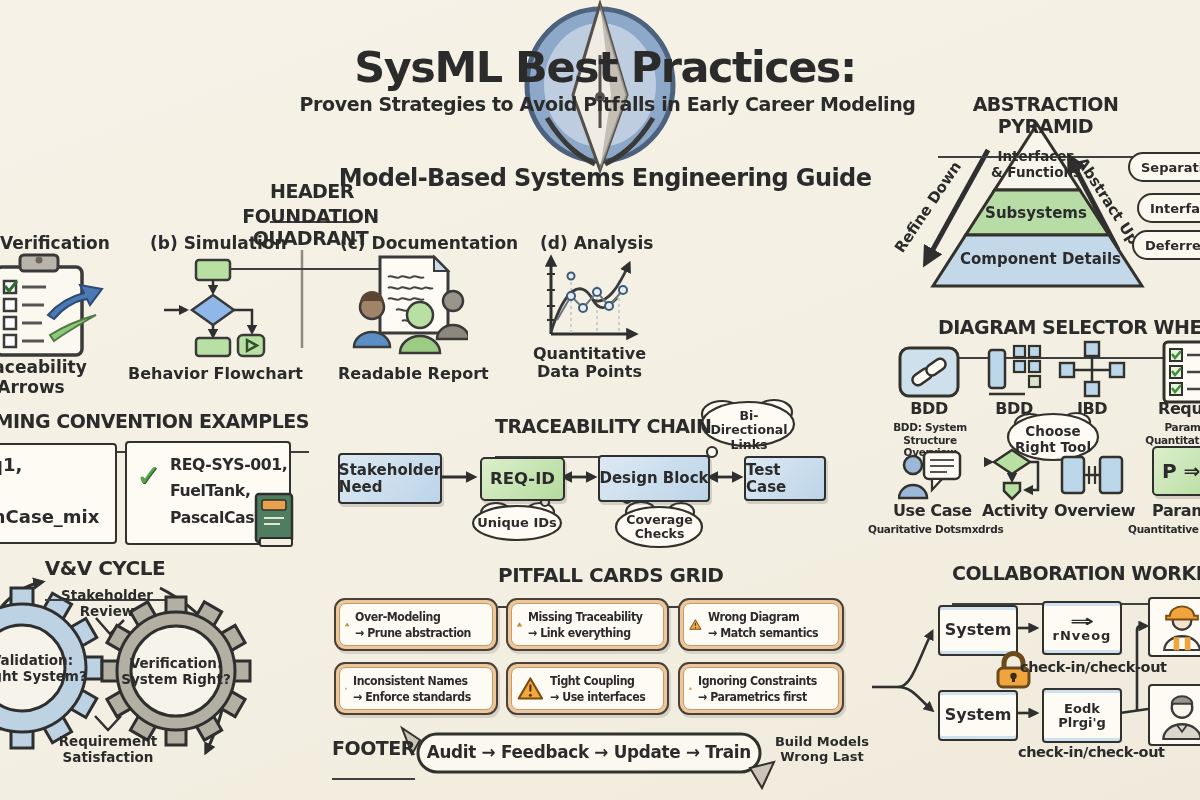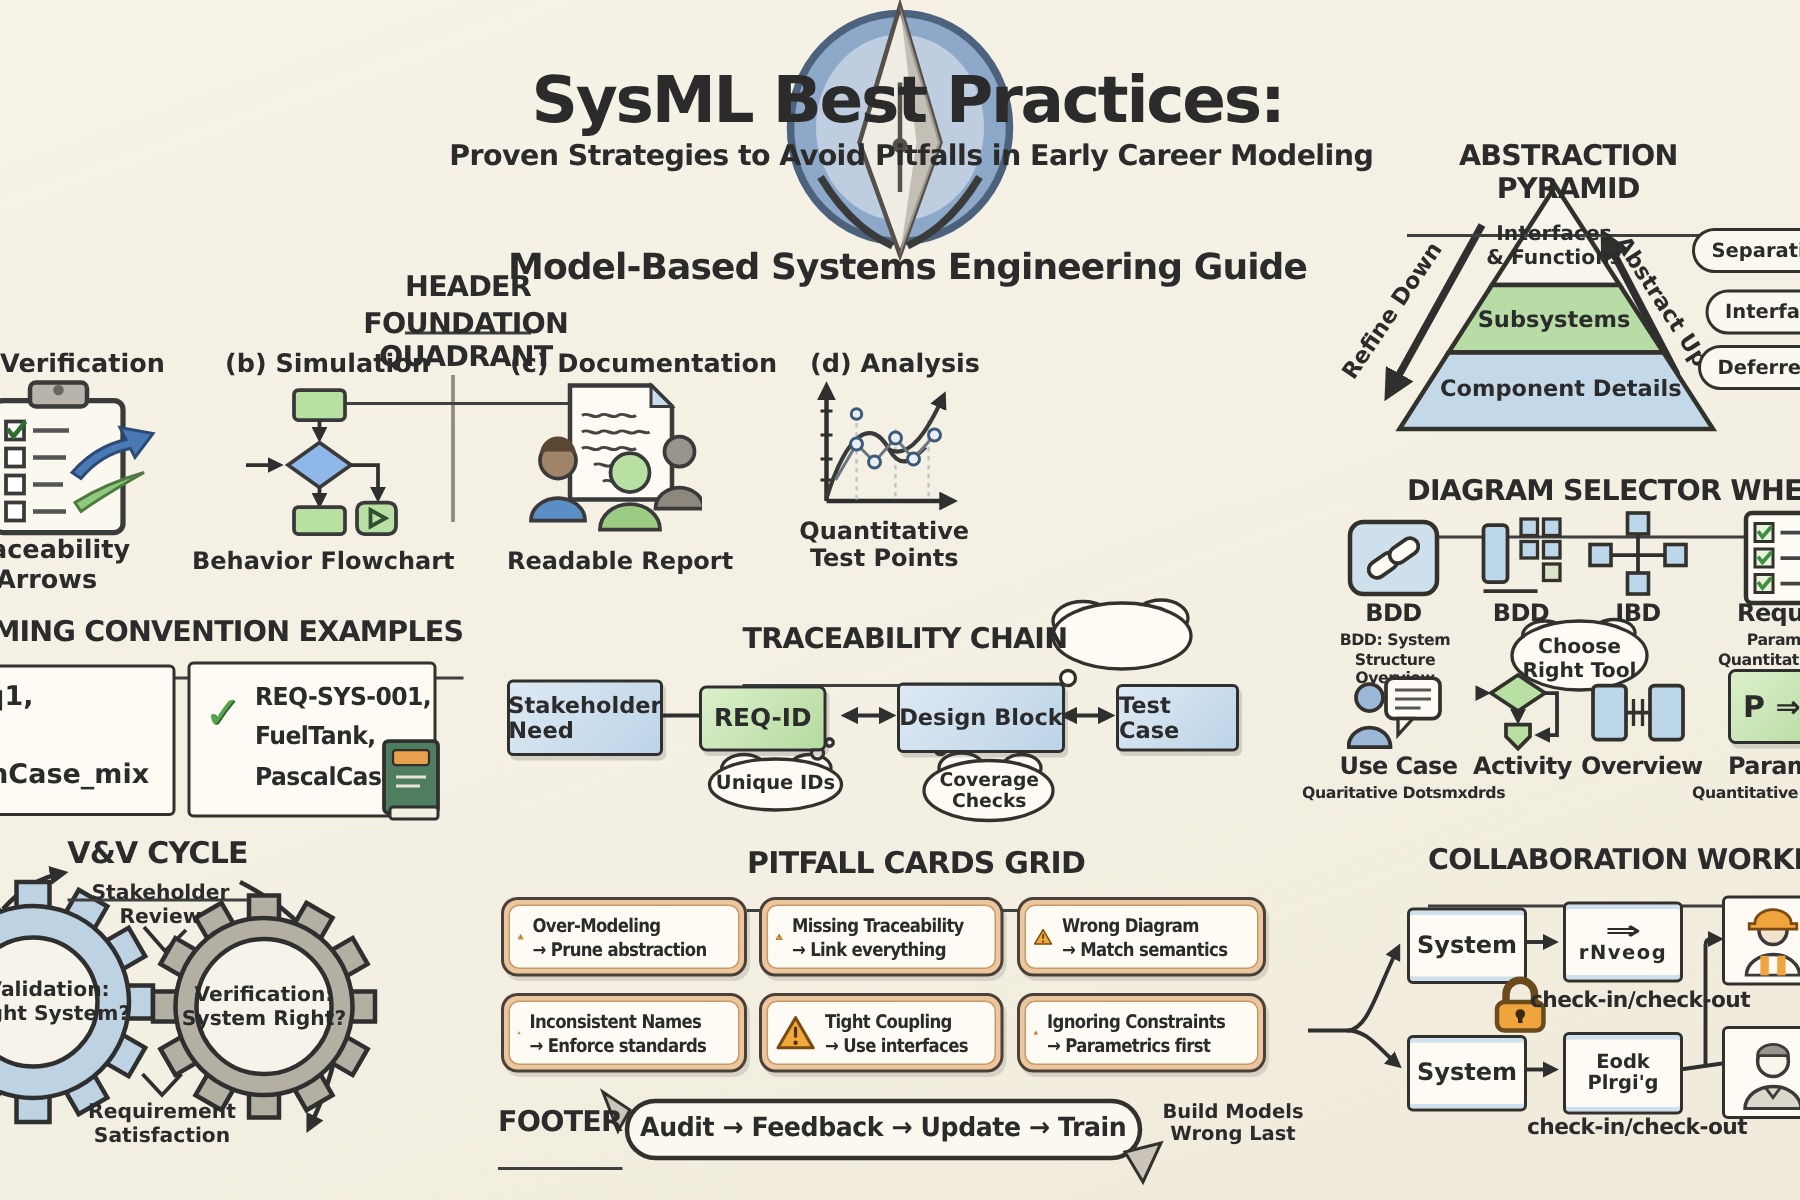--- a/index.html
+++ b/index.html
@@ -195,21 +195,21 @@
     <g fill="#e8eef4" stroke="#3b5a78" stroke-width="2">
       <circle cx="36" cy="46" r="4"></circle>
         <circle cx="48" cy="58" r="4"></circle>
         <circle cx="62" cy="42" r="4"></circle>
       <circle cx="74" cy="56" r="4"></circle>
         <circle cx="88" cy="40" r="4"></circle>
         <circle cx="36" cy="26" r="3.5"></circle>
     </g>
   </svg>
   <div class="abs ctr z2 tight" style="left:532px;top:345px;width:115px;font-size:16px">
-    <span>Quantitative</span><br><span>Test Points</span>
+    <span>Quantitative</span><br><span>Data Points</span>
   </div>
 
   <div class="abs ctr z2" style="left:938px;top:93px;width:215px">
     <span class="ul sec">ABSTRACTION PYRAMID</span></div>
   <svg class="abs" style="left:895px;top:118px;z-index:1" width="260" height="175" viewBox="0 0 260 175">
     <polygon points="142,6 184.8,72 99.6,72" fill="#f8f5ec" stroke="#33312c" stroke-width="3"></polygon>
     <polygon points="99.6,72 184.8,72 214,117 70.7,117" fill="#b7dca6" stroke="#33312c" stroke-width="3"></polygon>
     <polygon points="70.7,117 214,117 247,168 38,168" fill="#c3d9ea" stroke="#33312c" stroke-width="3"></polygon>
   </svg>
   <div class="abs ctr z2 tight" style="left:975px;top:149px;width:122px;font-size:13.5px">
@@ -336,23 +336,25 @@
     <rect x="10" y="10" width="24" height="10" rx="2" fill="#e8a04c" stroke="#2f2f2f" stroke-width="1.5"></rect>
     <g stroke="#e8e4d8" stroke-width="2">
         <line x1="12" y1="28" x2="32" y2="28"></line>
         <line x1="12" y1="34" x2="28" y2="34"></line>
       </g>
   </svg>
 
   <div class="abs ctr z2" style="left:495px;top:415px;width:192px">
     <span class="ul nw" style="font-size:19px;letter-spacing:-.5px">TRACEABILITY CHAIN</span></div>
   <div class="abs bluebox node z2" style="left:338px;top:453px;width:100px;height:47px;font-size:15px">Stakeholder Need</div>
-  <div class="abs greenbox node z2" style="left:466px;top:457px;width:81px;height:40px;font-size:16.5px">REQ-ID</div>
+  <div class="abs greenbox node z2" style="left:480px;top:457px;width:81px;height:40px;font-size:16.5px">REQ-ID</div>
   <div class="abs bluebox node z2 nw" style="left:598px;top:455px;width:108px;height:43px;font-size:15px">Design Block</div>
   <div class="abs bluebox node z2" style="left:744px;top:456px;width:78px;height:41px;font-size:15px">Test Case</div>
+  <div class="abs ctr z2 tight" style="left:704px;top:409px;width:90px;font-size:12.5px">
+    <span>Bi-Directional</span><br><span>Links</span></div>
   <div class="abs ctr z2 nw" style="left:477px;top:515px;width:80px;font-size:13px">Unique IDs</div>
   <div class="abs ctr z2 tight" style="left:618px;top:513px;width:83px;font-size:12.5px">
     <span>Coverage</span><br><span>Checks</span></div>
 
   <div class="abs ctr z2" style="left:38px;top:556px;width:134px">
     <span class="ul nw" style="font-size:20px;letter-spacing:-.5px">V&amp;V CYCLE</span></div>
   <div class="abs ctr z2 tight" style="left:58px;top:588px;width:98px;font-size:13.5px">
     <span>Stakeholder</span><br><span>Review</span></div>
   <svg class="abs" style="left:-70px;top:580px;z-index:1" width="330" height="185" viewBox="0 0 330 185">
     <g transform="translate(92,88)">

